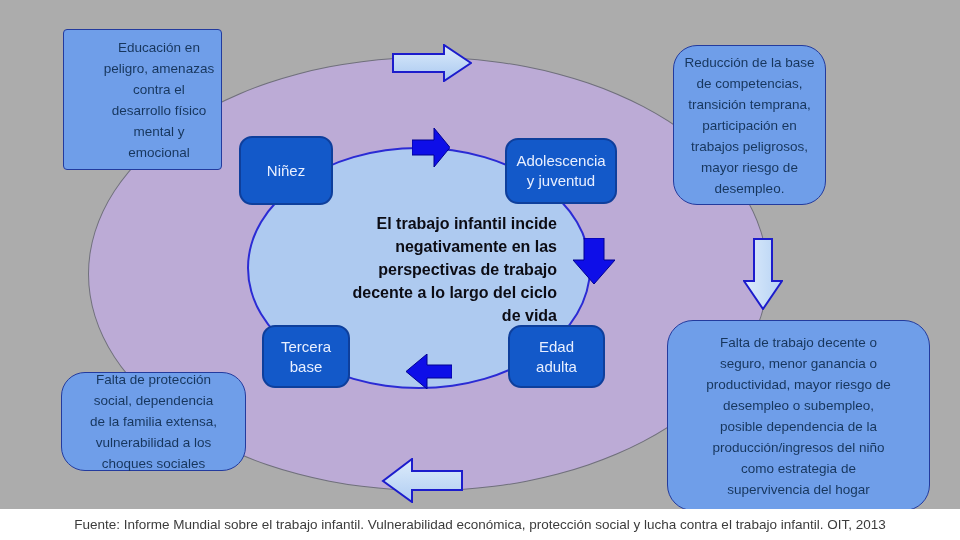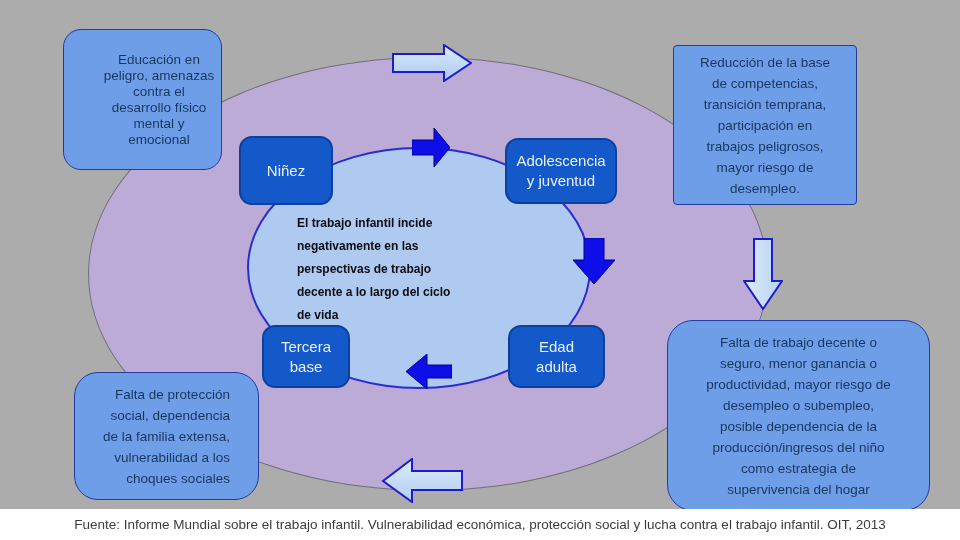--- a/index.html
+++ b/index.html
@@ -10,21 +10,21 @@
   .outer-ellipse{
     position:absolute;left:88px;top:57px;width:678px;height:432px;
     background:#bcabd6;border:1px solid #70707c;border-radius:50%;z-index:1;
   }
   .inner-ellipse{
     position:absolute;left:247px;top:147px;width:340px;height:238px;
     background:#aecaf0;border:2px solid #2b2bd4;border-radius:50%;z-index:2;
   }
   .center-text{
     position:absolute;left:297px;top:212px;width:260px;z-index:3;
-    text-align:left;font-weight:bold;font-size:12px;line-height:23px;
+    text-align:right;font-weight:bold;font-size:16px;line-height:23px;
     color:#0c0c14;white-space:pre-line;
   }
   .stage{
     position:absolute;z-index:4;background:#1359c9;border:2px solid #0e3f9c;
     border-radius:13px;color:#e8efff;font-size:15px;line-height:20px;
     display:flex;align-items:center;justify-content:center;text-align:center;
     white-space:pre-line;box-sizing:border-box;
   }
   #stage-ninez{left:239px;top:136px;width:94px;height:69px;}
   #stage-adolescencia{left:505px;top:138px;width:112px;height:66px;}
@@ -36,24 +36,24 @@
   #arr-in-bottom{left:406px;top:354px;width:46px;height:35px;}
   #arr-out-top{left:392px;top:44px;width:80px;height:38px;z-index:2;}
   #arr-out-right{left:743px;top:238px;width:40px;height:72px;z-index:2;}
   #arr-out-bottom{left:381px;top:458px;width:82px;height:45px;z-index:2;}
   .callout{
     position:absolute;z-index:5;background:#6f9ee9;border:1.5px solid #233b9e;
     color:#17365d;text-align:center;white-space:pre-line;
     display:flex;align-items:center;justify-content:center;
     font-size:13.5px;line-height:21px;box-sizing:border-box;
   }
-  #callout-tl{left:63px;top:29px;width:159px;height:141px;border-radius:18px;line-height:16px;padding-left:33px;}
-  #callout-tr{left:673px;top:45px;width:184px;height:160px;border-radius:4px;align-items:center;}
+  #callout-tl{left:63px;top:29px;width:159px;height:141px;border-radius:4px;line-height:21px;padding-left:33px;}
+  #callout-tr{left:673px;top:45px;width:153px;height:160px;border-radius:24px;align-items:center;}
   #callout-br{left:635px;top:320px;width:263px;height:191px;border-radius:26px;margin-left:32px;}
-  #callout-bl{left:74px;top:372px;width:185px;height:128px;border-radius:24px;text-align:right;}
+  #callout-bl{left:61px;top:372px;width:185px;height:99px;border-radius:24px;}
   .footer{
     position:absolute;left:0;bottom:0;width:960px;height:31px;background:#ffffff;
     z-index:6;display:flex;align-items:center;justify-content:center;
     font-size:13.5px;color:#3c3c3c;
   }
 </style>
 </head>
 <body>
 
 <div class="canvas">

